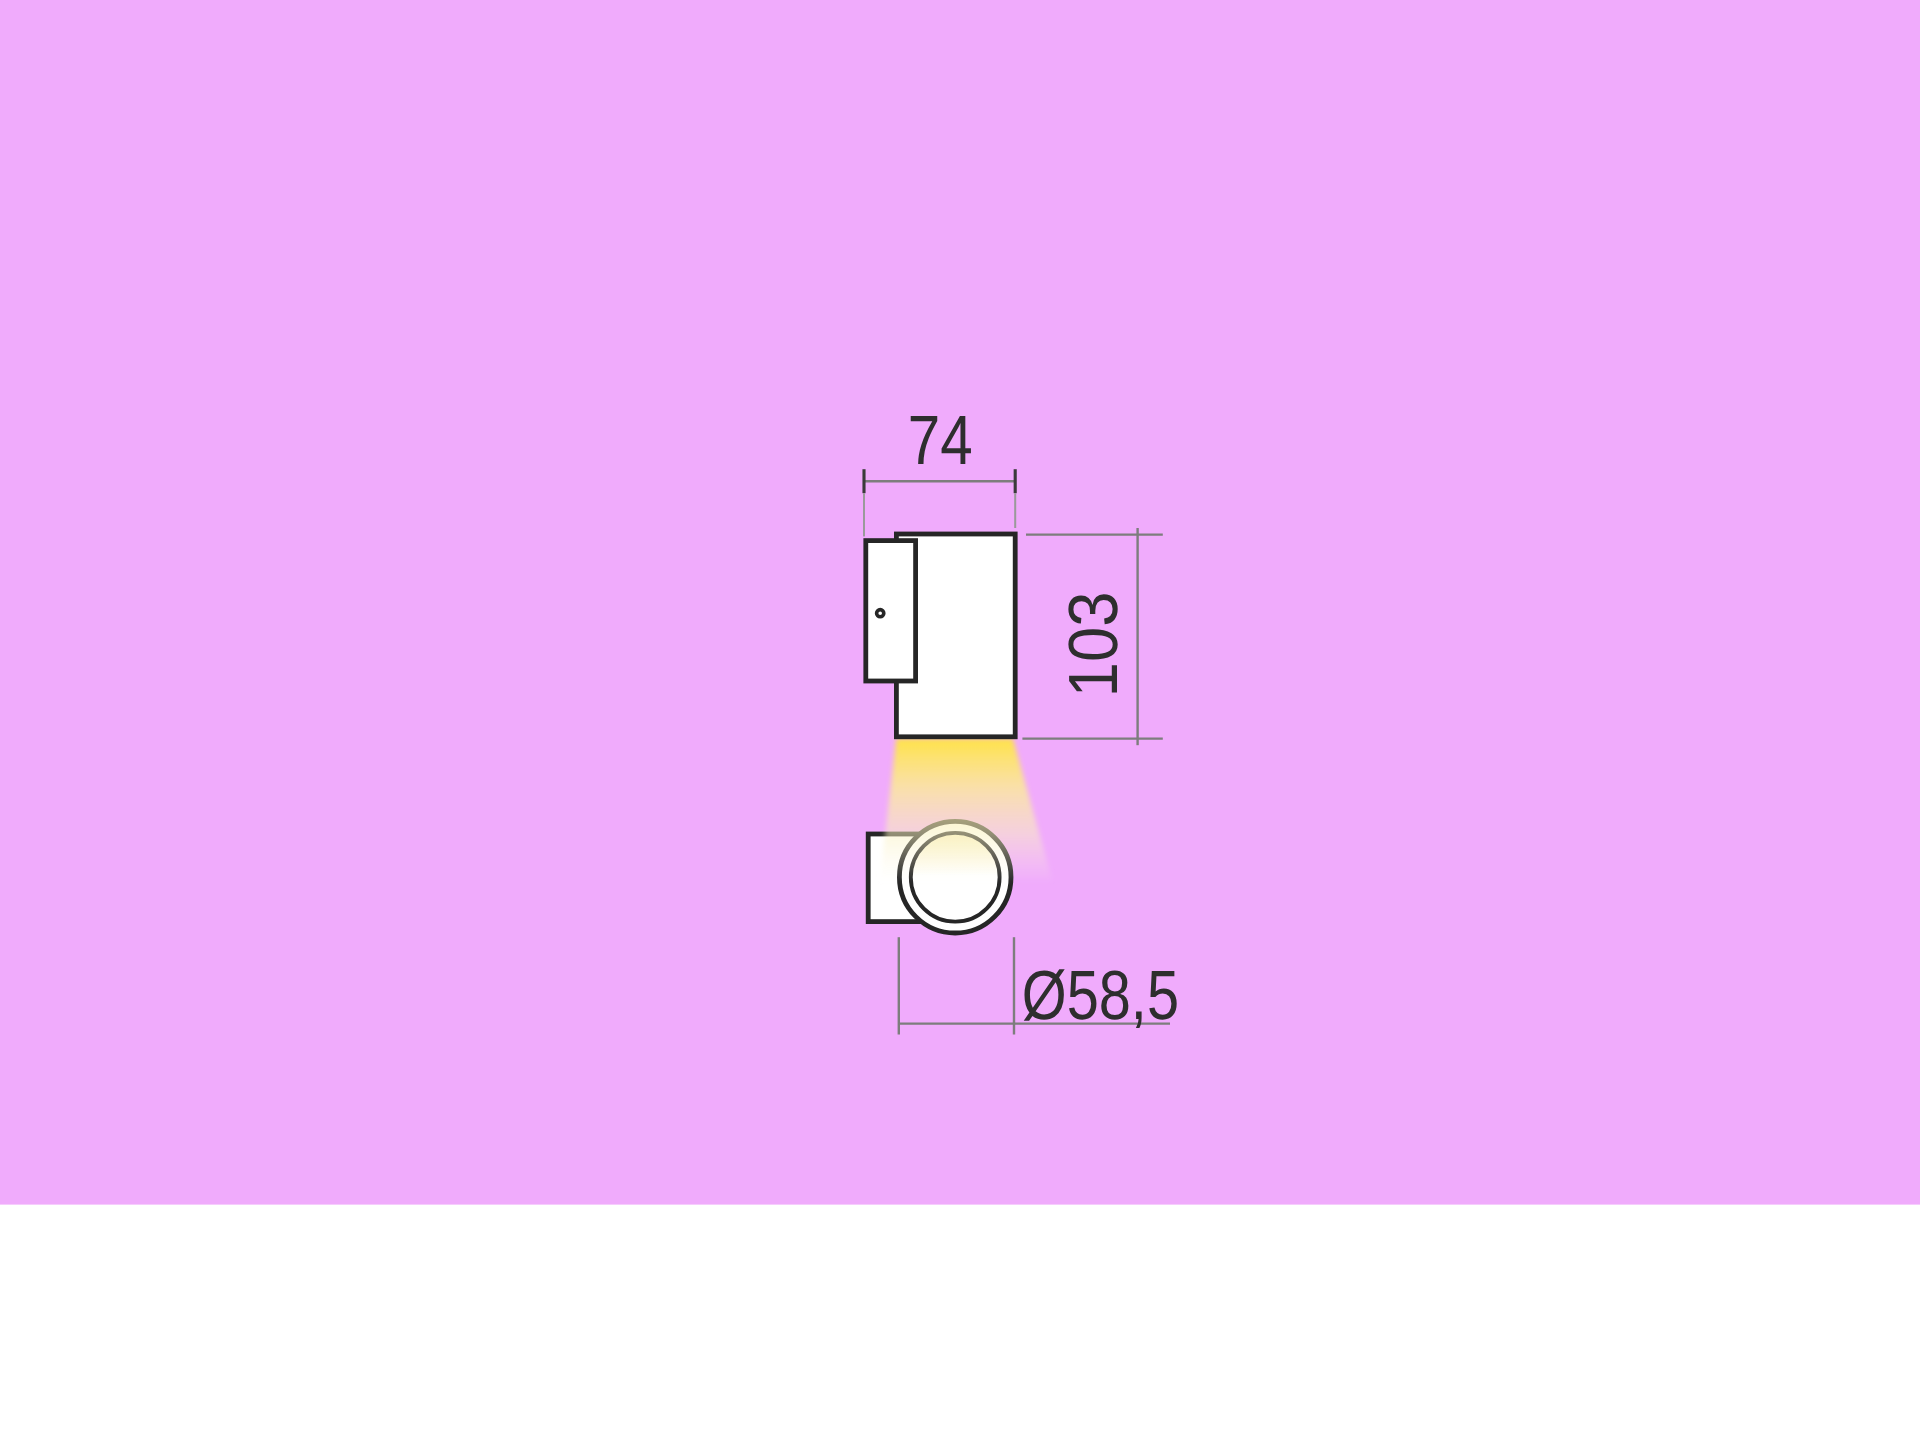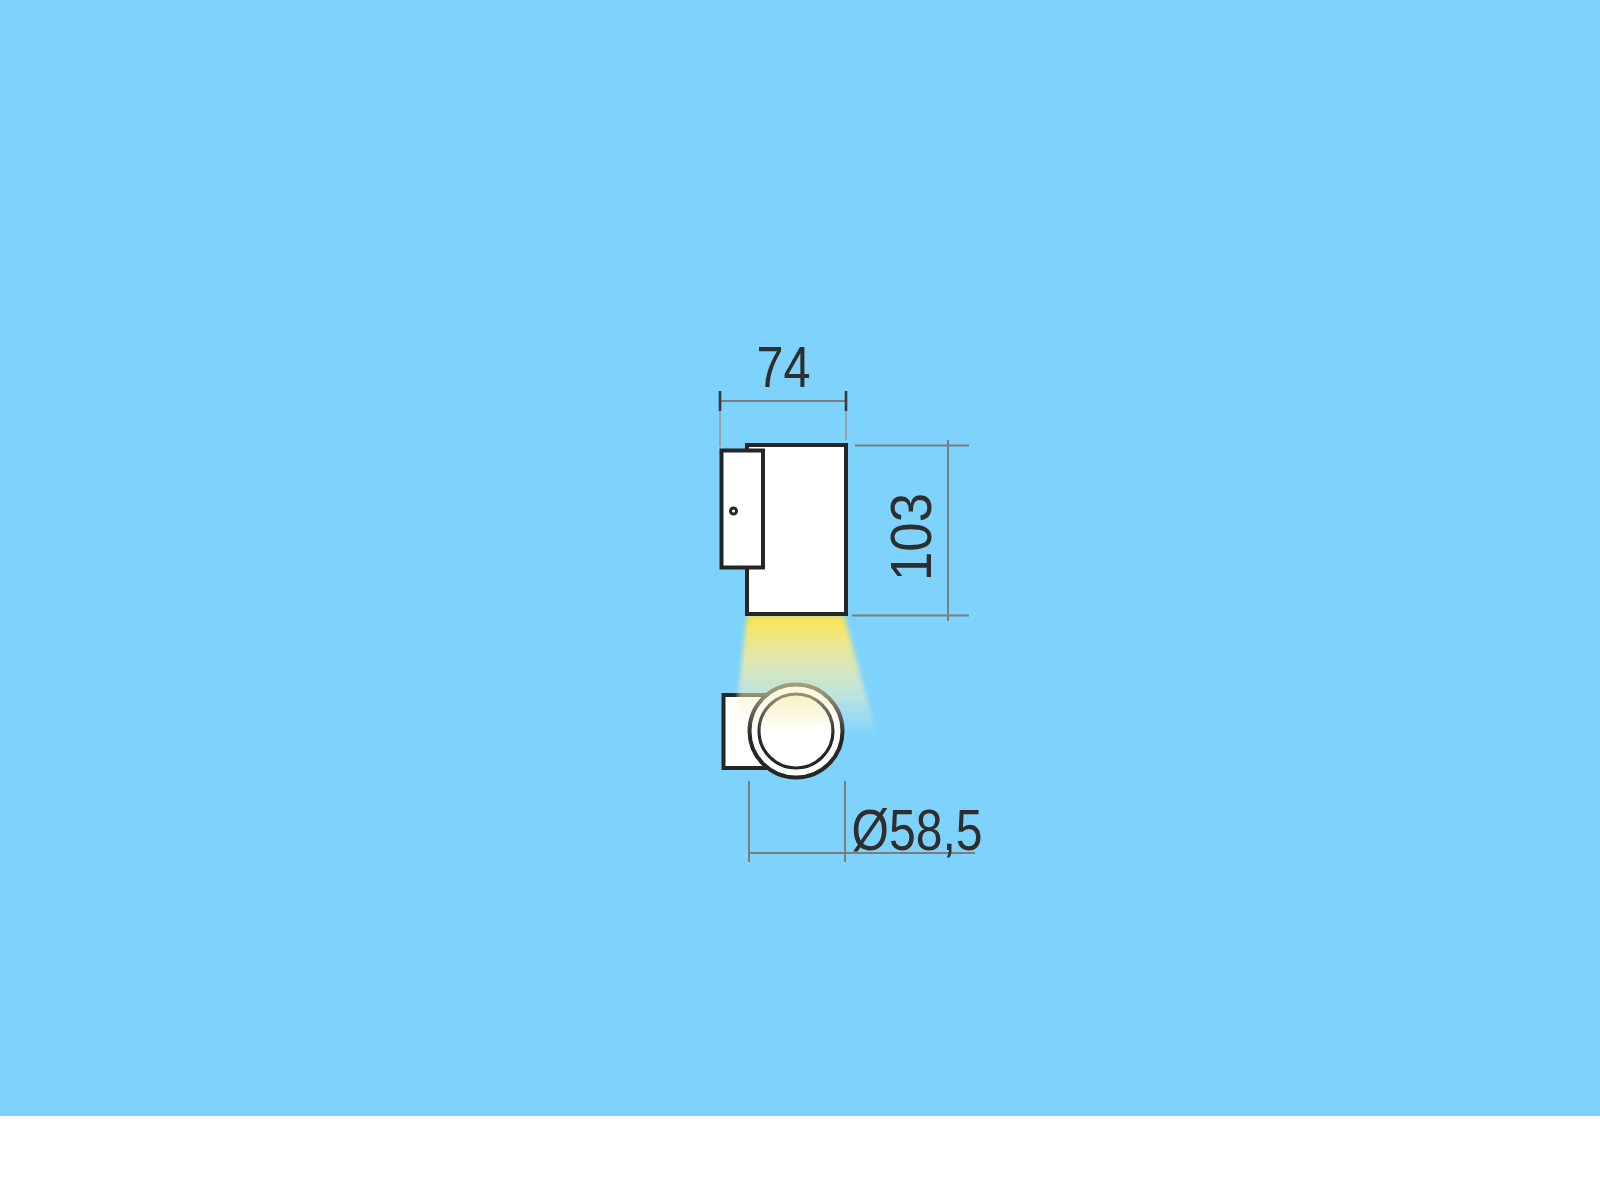--- a/index.html
+++ b/index.html
@@ -3,22 +3,22 @@
 <meta charset="utf-8">
 <style>
   html, body {
     margin: 0;
     padding: 0;
     background: #ffffff;
   }
   .canvas {
     position: relative;
     width: 1600px;
-    height: 1116px;
-    background: #7dd3fc;
+    height: 1004px;
+    background: #f0abfc;
     overflow: hidden;
   }
   svg text {
     font-family: "Liberation Sans", "DejaVu Sans", sans-serif;
     font-size: 58px;
     fill: #2e2e2e;
   }
   .outline {
     fill: #ffffff;
     stroke: #262626;

